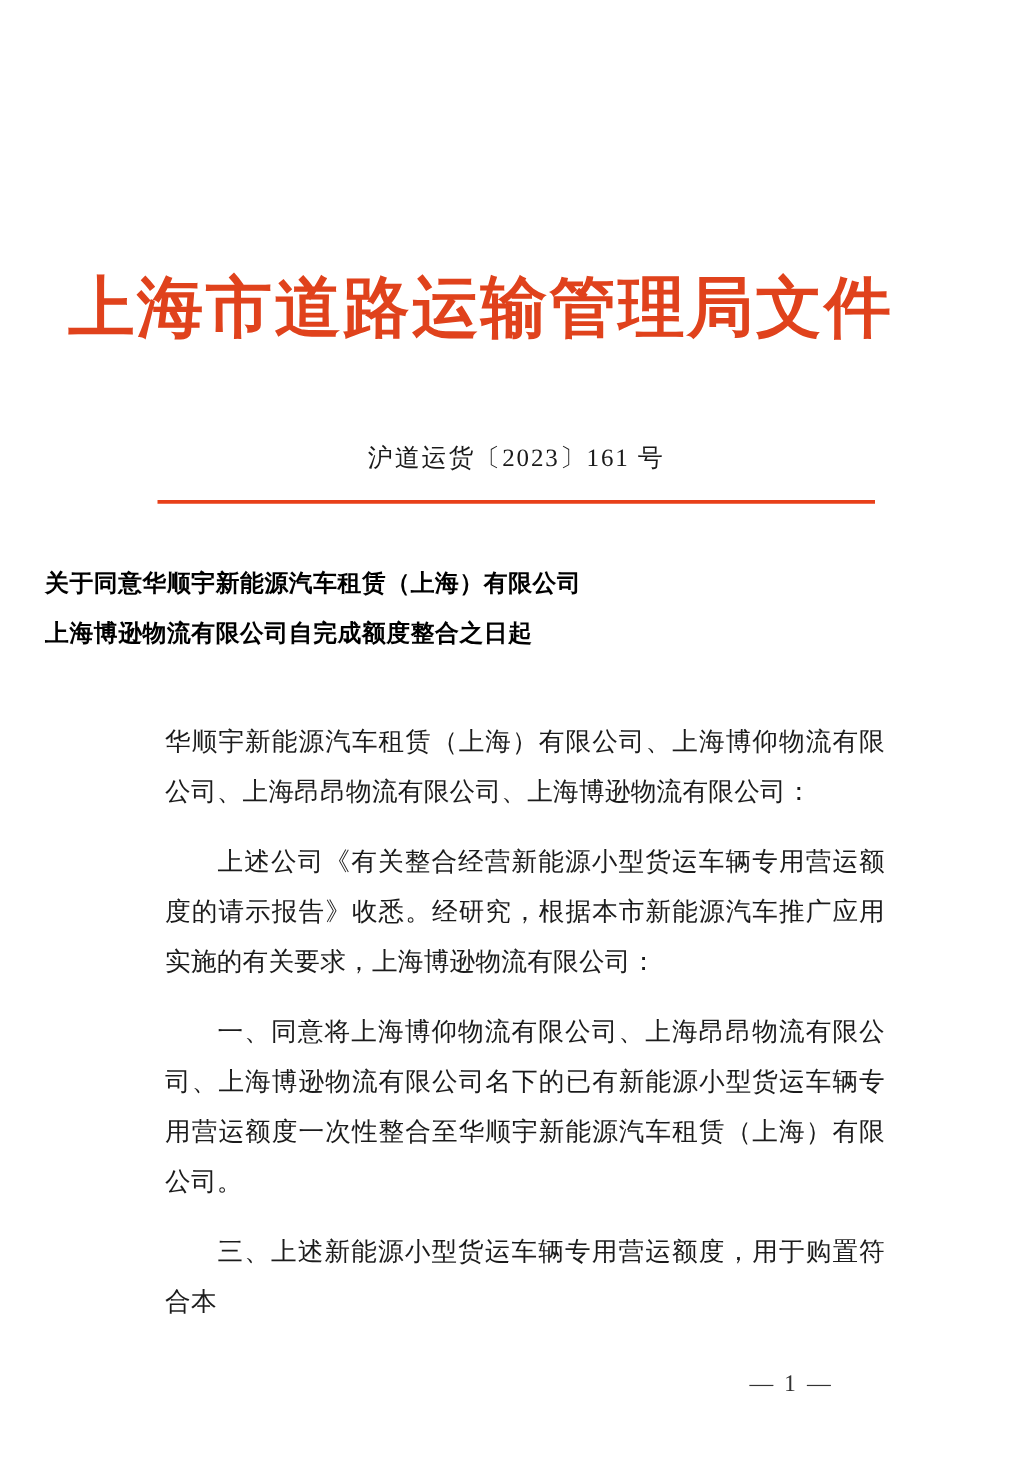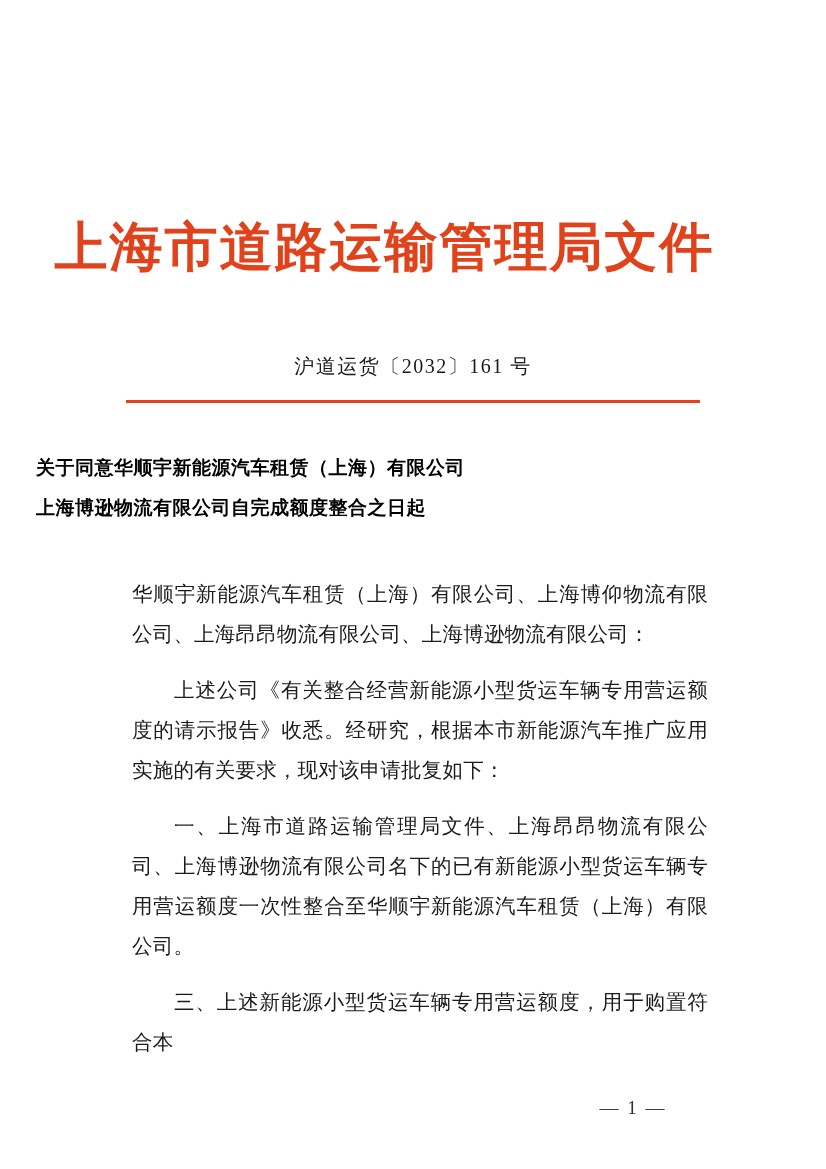--- a/index.html
+++ b/index.html
@@ -116,33 +116,33 @@
     margin-left: 440px;
   }
 </style>
 </head>
 <body>
 
 <div class="page">
 
   <div class="masthead">上海市道路运输管理局文件</div>
 
-  <div class="doc-number">沪道运货〔2032〕161 号</div>
+  <div class="doc-number">沪道运货〔2023〕161 号</div>
 
   <div class="red-rule"></div>
 
   <div class="doc-title">
     <span class="line">关于同意华顺宇新能源汽车租赁（上海）有限公司</span>
     <span class="line">上海博逊物流有限公司自完成额度整合之日起</span>
   </div>
 
   <div class="body-area">
     <p class="para">华顺宇新能源汽车租赁（上海）有限公司、上海博仰物流有限公司、上海昂昂物流有限公司、上海博逊物流有限公司：</p>
-    <p class="para indent">上述公司《有关整合经营新能源小型货运车辆专用营运额度的请示报告》收悉。经研究，根据本市新能源汽车推广应用实施的有关要求，现对该申请批复如下：</p>
-    <p class="para indent">一、上海市道路运输管理局文件、上海昂昂物流有限公司、上海博逊物流有限公司名下的已有新能源小型货运车辆专用营运额度一次性整合至华顺宇新能源汽车租赁（上海）有限公司。</p>
+    <p class="para indent">上述公司《有关整合经营新能源小型货运车辆专用营运额度的请示报告》收悉。经研究，根据本市新能源汽车推广应用实施的有关要求，上海博逊物流有限公司：</p>
+    <p class="para indent">一、同意将上海博仰物流有限公司、上海昂昂物流有限公司、上海博逊物流有限公司名下的已有新能源小型货运车辆专用营运额度一次性整合至华顺宇新能源汽车租赁（上海）有限公司。</p>
     <p class="para indent">三、上述新能源小型货运车辆专用营运额度，用于购置符合本</p>
   </div>
 
   <div class="page-number">
     <span class="pn-inner">— 1 —</span>
   </div>
 
 </div>
 
 </body></html>

